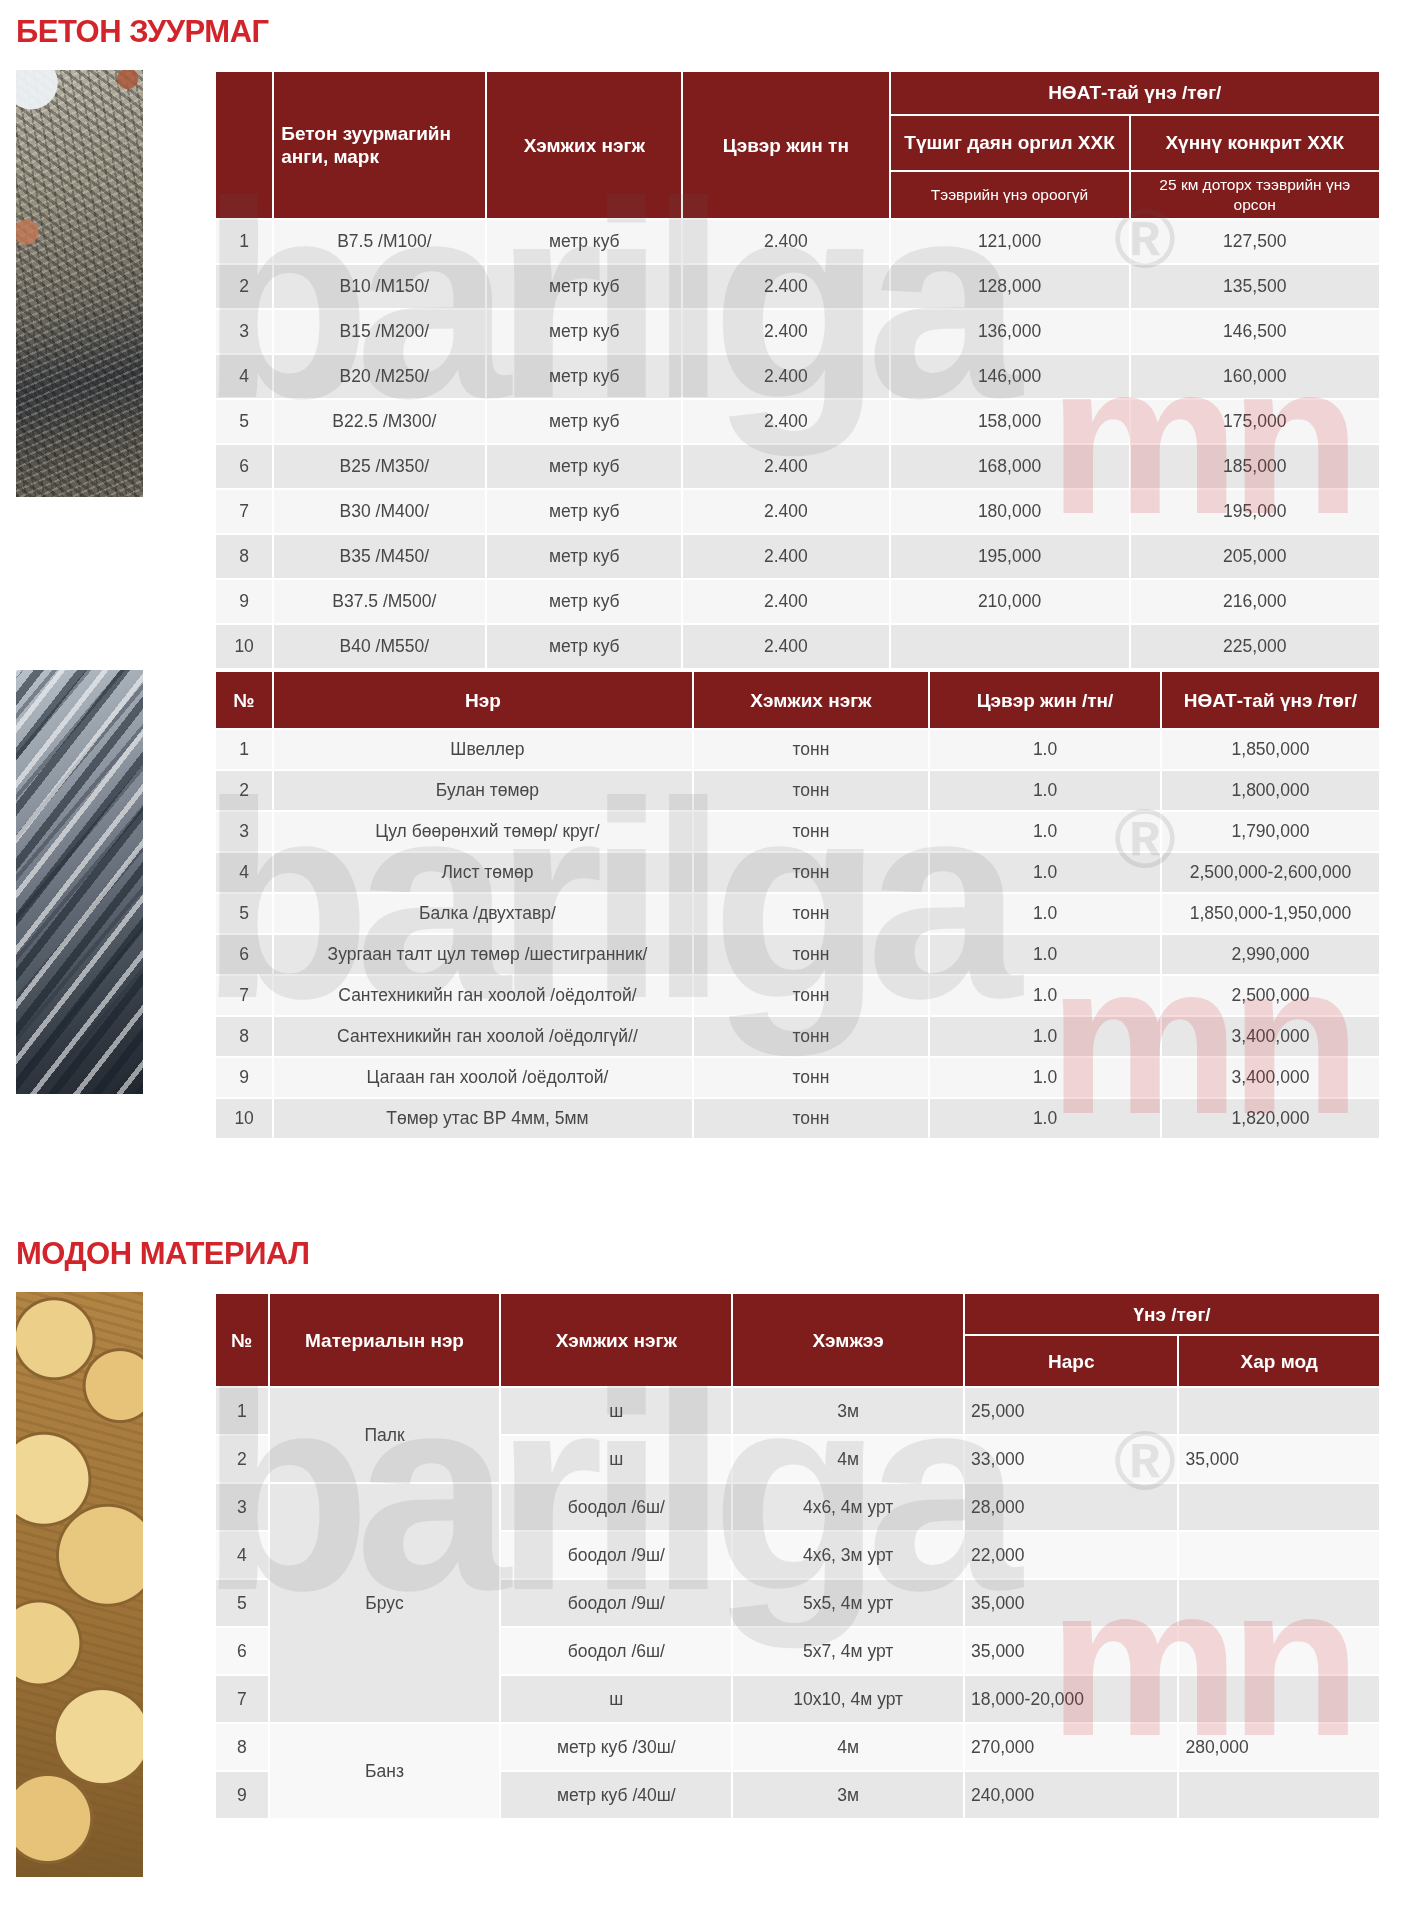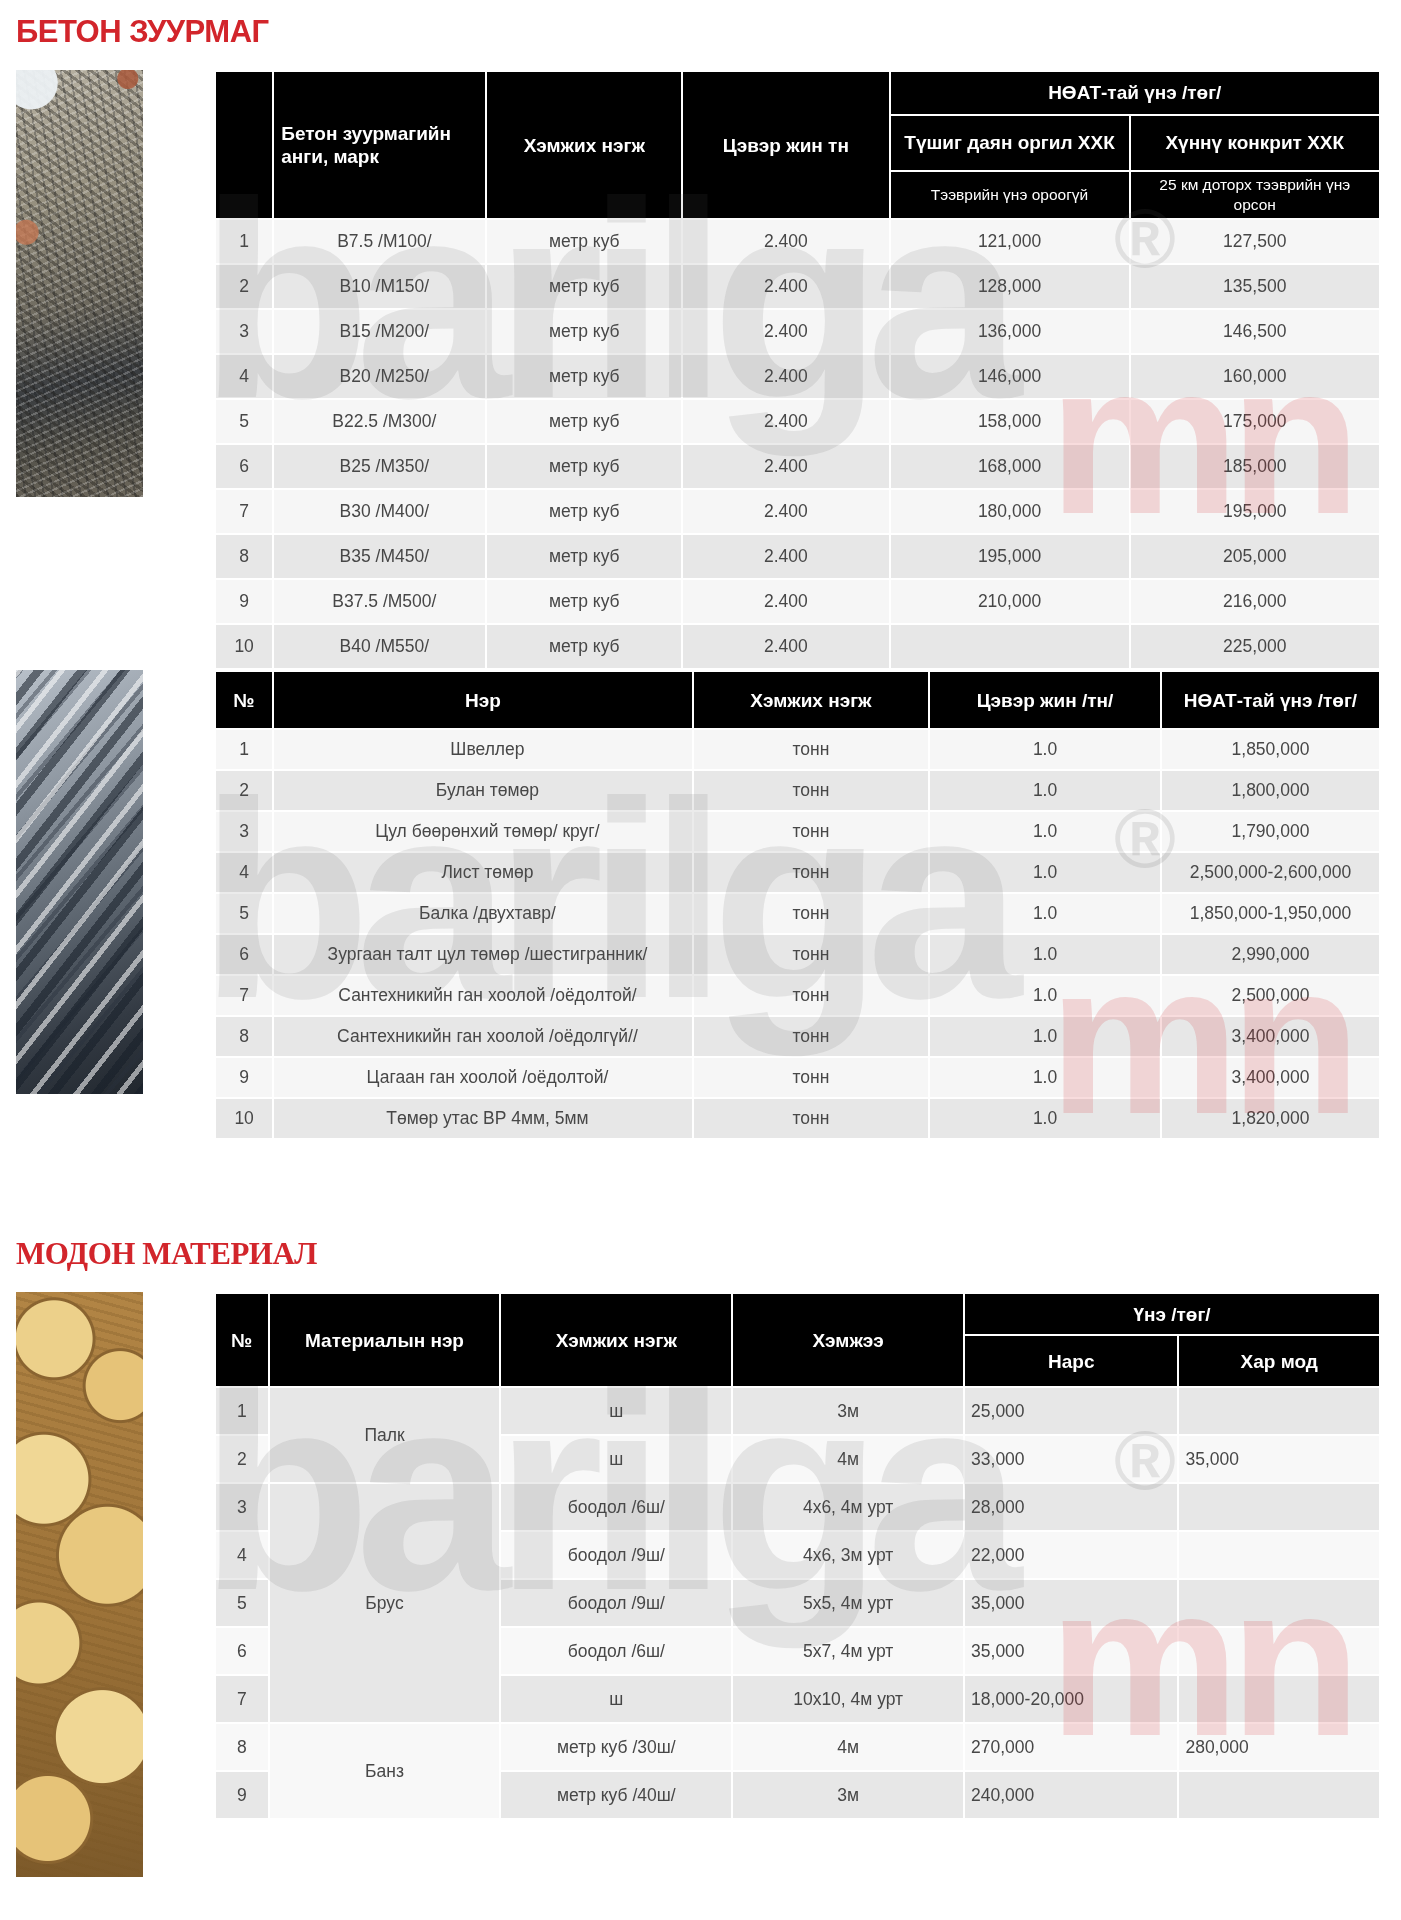--- a/index.html
+++ b/index.html
@@ -13,21 +13,21 @@
   .section{margin-left:16px;width:1365px;}
   .sec-title{
     color:#d2252b;
     font-size:31px;
     font-weight:bold;
     letter-spacing:-0.5px;
     margin:0 0 20px 0;
   }
   .title-1{padding-top:14px;}
   .title-2{margin-top:72px;}
-  .title-3{margin-top:96px;font-family:Liberation Serif, serif;}
+  .title-3{margin-top:96px;}
   .sec-body{display:flex;align-items:flex-start;}
   .photo{width:127px;flex:none;margin-right:71px;}
   .photo-1{
     height:427px;
     background:
       radial-gradient(circle at 12% 3%, rgba(236,241,244,.95) 0 26px, rgba(236,241,244,0) 27px),
       radial-gradient(circle at 88% 2%, rgba(170,90,60,.85) 0 10px, rgba(170,90,60,0) 11px),
       radial-gradient(circle at 8% 38%, rgba(196,120,84,.8) 0 12px, rgba(196,120,84,0) 13px),
       repeating-linear-gradient(37deg, rgba(30,28,24,.35) 0 3px, rgba(0,0,0,0) 3px 8px),
       repeating-linear-gradient(-24deg, rgba(255,255,255,.22) 0 2px, rgba(255,255,255,0) 2px 7px),
@@ -51,21 +51,21 @@
       radial-gradient(circle at 18% 60%, #ecd08a 0 40px, #8a6430 41px 43px, rgba(0,0,0,0) 44px),
       radial-gradient(circle at 68% 76%, #f0d795 0 46px, #8a6430 47px 49px, rgba(0,0,0,0) 50px),
       radial-gradient(circle at 25% 90%, #e6c378 0 42px, #8a6430 43px 45px, rgba(0,0,0,0) 46px),
       repeating-linear-gradient(15deg, rgba(120,85,35,.25) 0 3px, rgba(0,0,0,0) 3px 9px),
       linear-gradient(180deg,#b28545 0%, #9c7238 55%, #7d5a2a 100%);
   }
   .table-wrap{flex:1;position:relative;overflow:hidden;}
   table{width:100%;border-collapse:collapse;table-layout:fixed;position:relative;z-index:1;}
   td{border:2px solid #fff;vertical-align:middle;text-align:center;color:#474747;
      font-size:17.5px;line-height:1.22;padding:2px 6px;overflow:hidden;}
-  thead td{background:#000000;color:#fff;font-weight:bold;font-size:19px;padding:4px 10px;}
+  thead td{background:#7f1d1d;color:#fff;font-weight:bold;font-size:19px;padding:4px 10px;}
   thead td.hl{text-align:left;padding-left:7px;}
   thead td.sub{font-weight:normal;font-size:15.5px;line-height:1.3;padding:3px 10px;}
   .t1 thead tr:nth-child(1) td{height:34px;}
   .t1 thead tr:nth-child(2) td{height:46px;}
   .t1 thead tr:nth-child(3) td{height:36px;}
   .t2 thead td{height:48px;}
   .t3 thead tr:nth-child(1) td{height:32px;}
   .t3 thead tr:nth-child(2) td{height:42px;}
   .t1 tbody td{height:39px;}
   .t2 tbody td{height:35px;}

